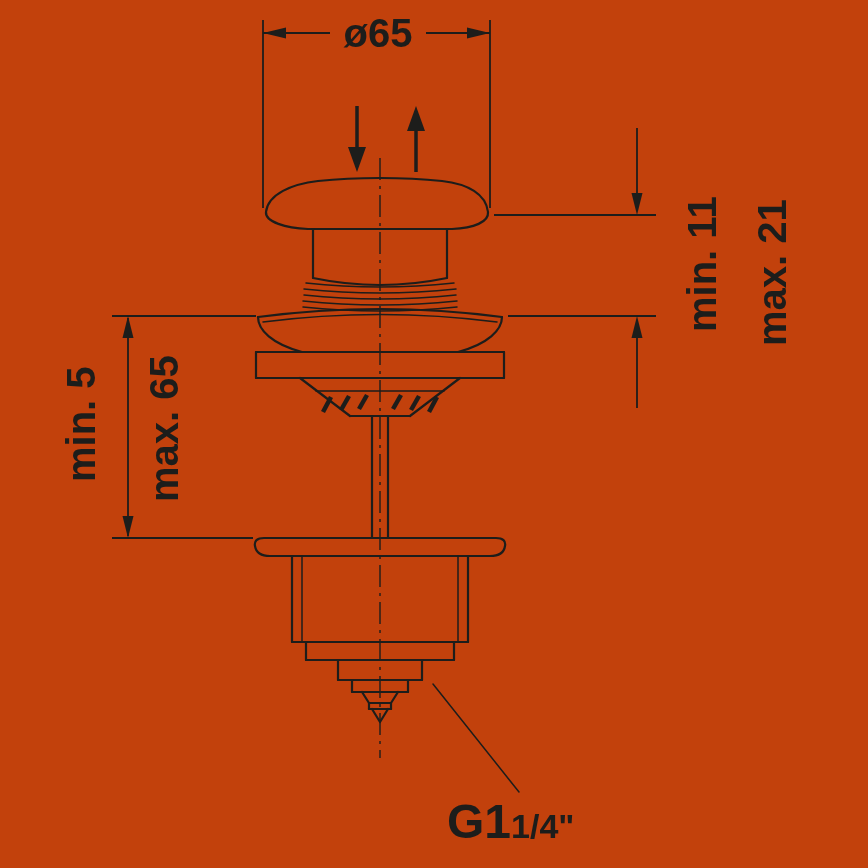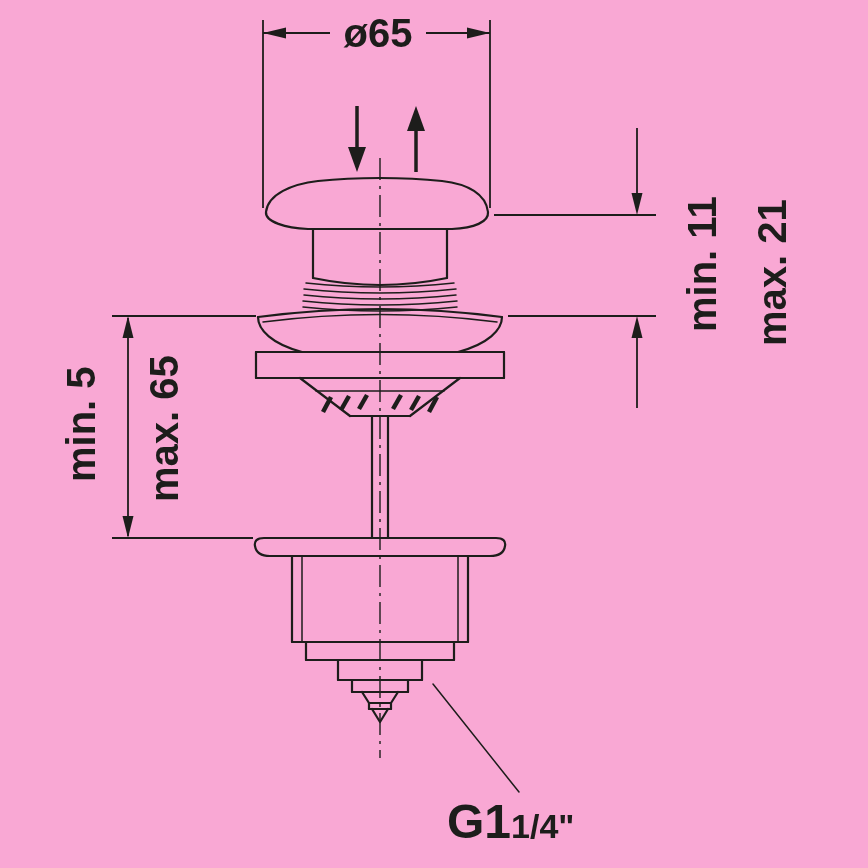--- a/index.html
+++ b/index.html
@@ -4,21 +4,21 @@
 <style>
   html, body {
     margin: 0;
     padding: 0;
     background: #ffffff;
   }
   .stage {
     position: relative;
     width: 868px;
     height: 868px;
-    background: #f9a8d4;
+    background: #c2410c;
     overflow: hidden;
   }
   svg { display: block; }
   .ln   { fill: none; stroke: #1d1d1b; stroke-width: 2.2; stroke-linecap: round; stroke-linejoin: round; }
   .thin { fill: none; stroke: #1d1d1b; stroke-width: 1.5; stroke-linecap: round; }
   .dim  { fill: none; stroke: #1d1d1b; stroke-width: 1.8; stroke-linecap: butt; }
   .arrow { fill: #1d1d1b; stroke: none; }
   .big-arrow-line { fill: none; stroke: #1d1d1b; stroke-width: 3.5; stroke-linecap: butt; }
   .cl   { fill: none; stroke: #1d1d1b; stroke-width: 1.4; stroke-dasharray: 22 6 3 6; }
   .slot { fill: none; stroke: #1d1d1b; stroke-width: 4.5; stroke-linecap: butt; }

